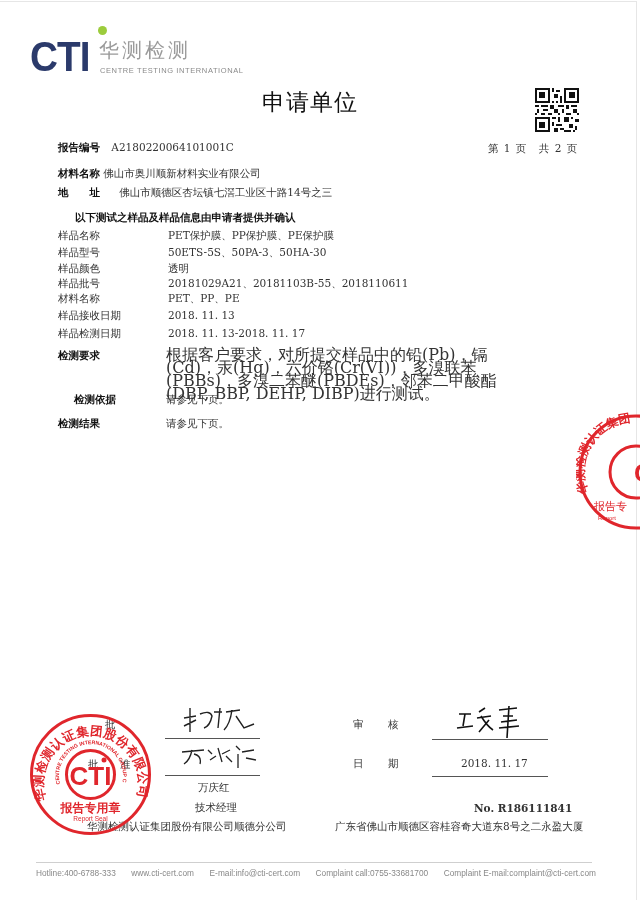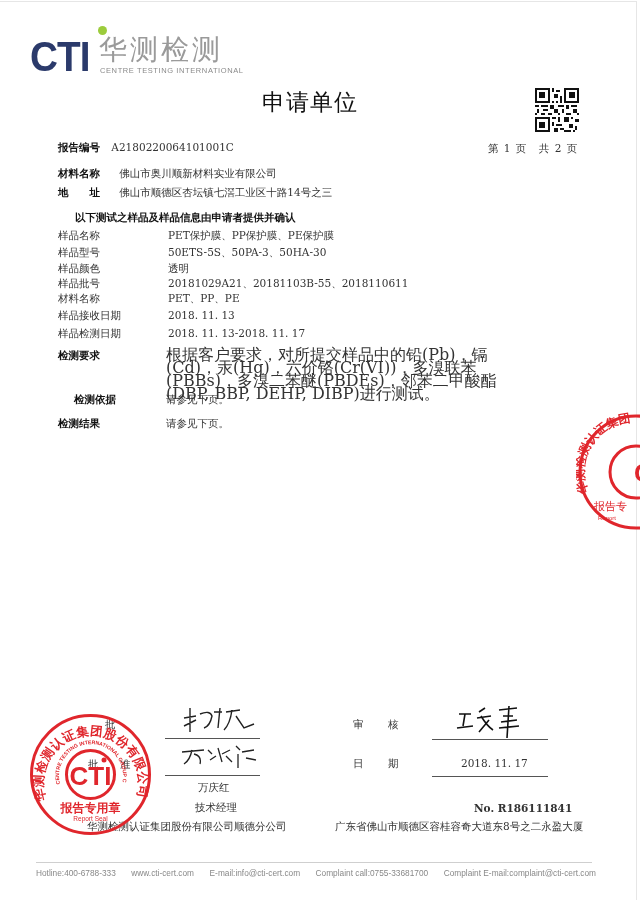--- a/index.html
+++ b/index.html
@@ -13,21 +13,21 @@
   
   .logo { position:absolute; left:30px; top:26px; width:210px; height:50px; }
   .logo-cti {
     position:absolute; left:0; top:10px; font-family:"Liberation Sans", sans-serif;
     font-weight:bold; font-size:43px; letter-spacing:-1px; color:#2b3a6b; line-height:40px;
     transform: scaleX(0.9); transform-origin:left top;
   }
   .logo-dot { position:absolute; left:68px; top:0px; width:9px; height:9px; border-radius:50%; background:#9ccc3c; }
   .logo-cn {
     position:absolute; left:69px; top:10px; font-family:"DejaVu Sans", sans-serif;
-    font-size:28px; color:#9a9a9a; letter-spacing:3px; line-height:28px;
+    font-size:20px; color:#9a9a9a; letter-spacing:3px; line-height:28px;
   }
   .logo-en {
     position:absolute; left:70px; top:40px; font-family:"Liberation Sans", sans-serif;
     font-size:7.5px; color:#8a8a8a; letter-spacing:0.6px; white-space:nowrap;
   }
 
   .doc-title {
     position:absolute; left:262px; top:87px; font-family:"DejaVu Sans", sans-serif;
     font-size:23px; color:#111; letter-spacing:1px;
   }
@@ -132,21 +132,21 @@
 </svg>
 <div class="page-count">第 1 页　共 2 页</div>
 
 <div class="row" style="left:58px; top:141px;">
   <span class="label-bold">报告编号</span>
   <span class="val" style="margin-left:8px;">A2180220064101001C</span>
 </div>
 
 <div class="row" style="left:58px; top:167px;">
   <span class="label-bold">材料名称</span>
-  <span class="val" style="margin-left:16px;">佛山市奥川顺新材料实业有限公司</span>
+  <span class="val" style="margin-left:0;">佛山市奥川顺新材料实业有限公司</span>
 </div>
 
 <div class="row" style="left:58px; top:186px;">
   <span class="label-bold">地　　址</span>
   <span class="val" style="margin-left:16px;">佛山市顺德区杏坛镇七滘工业区十路14号之三</span>
 </div>
 
 <div class="section-heading">以下测试之样品及样品信息由申请者提供并确认</div>
 
 <div class="info-row" style="top:229px;">

